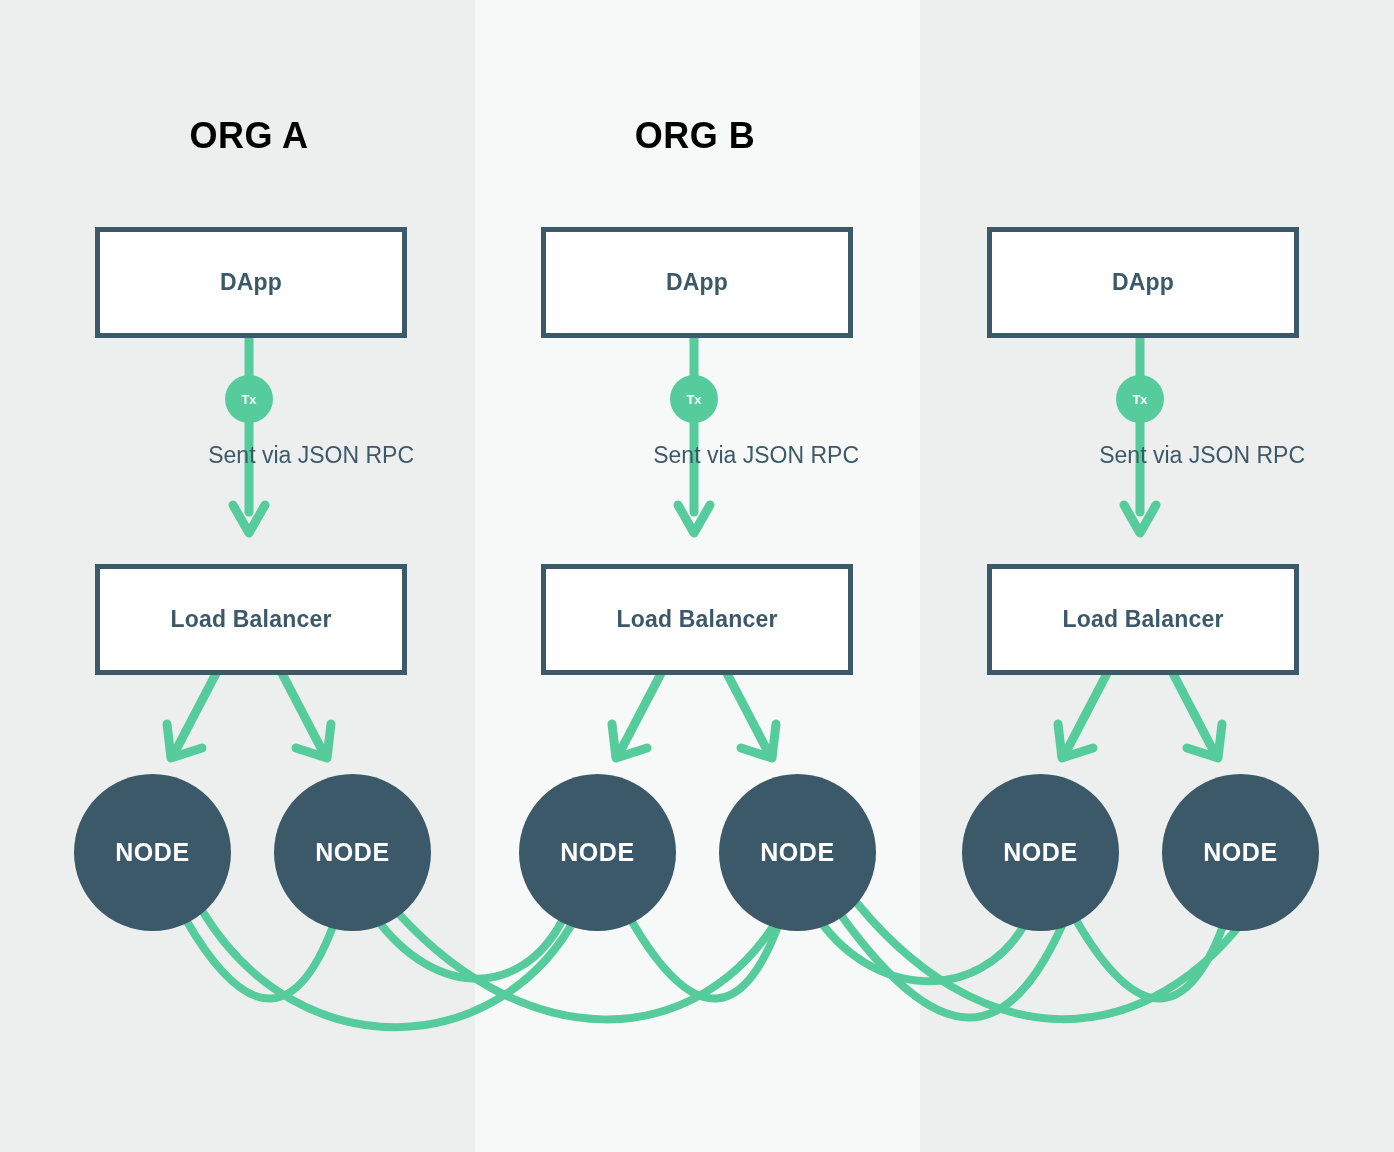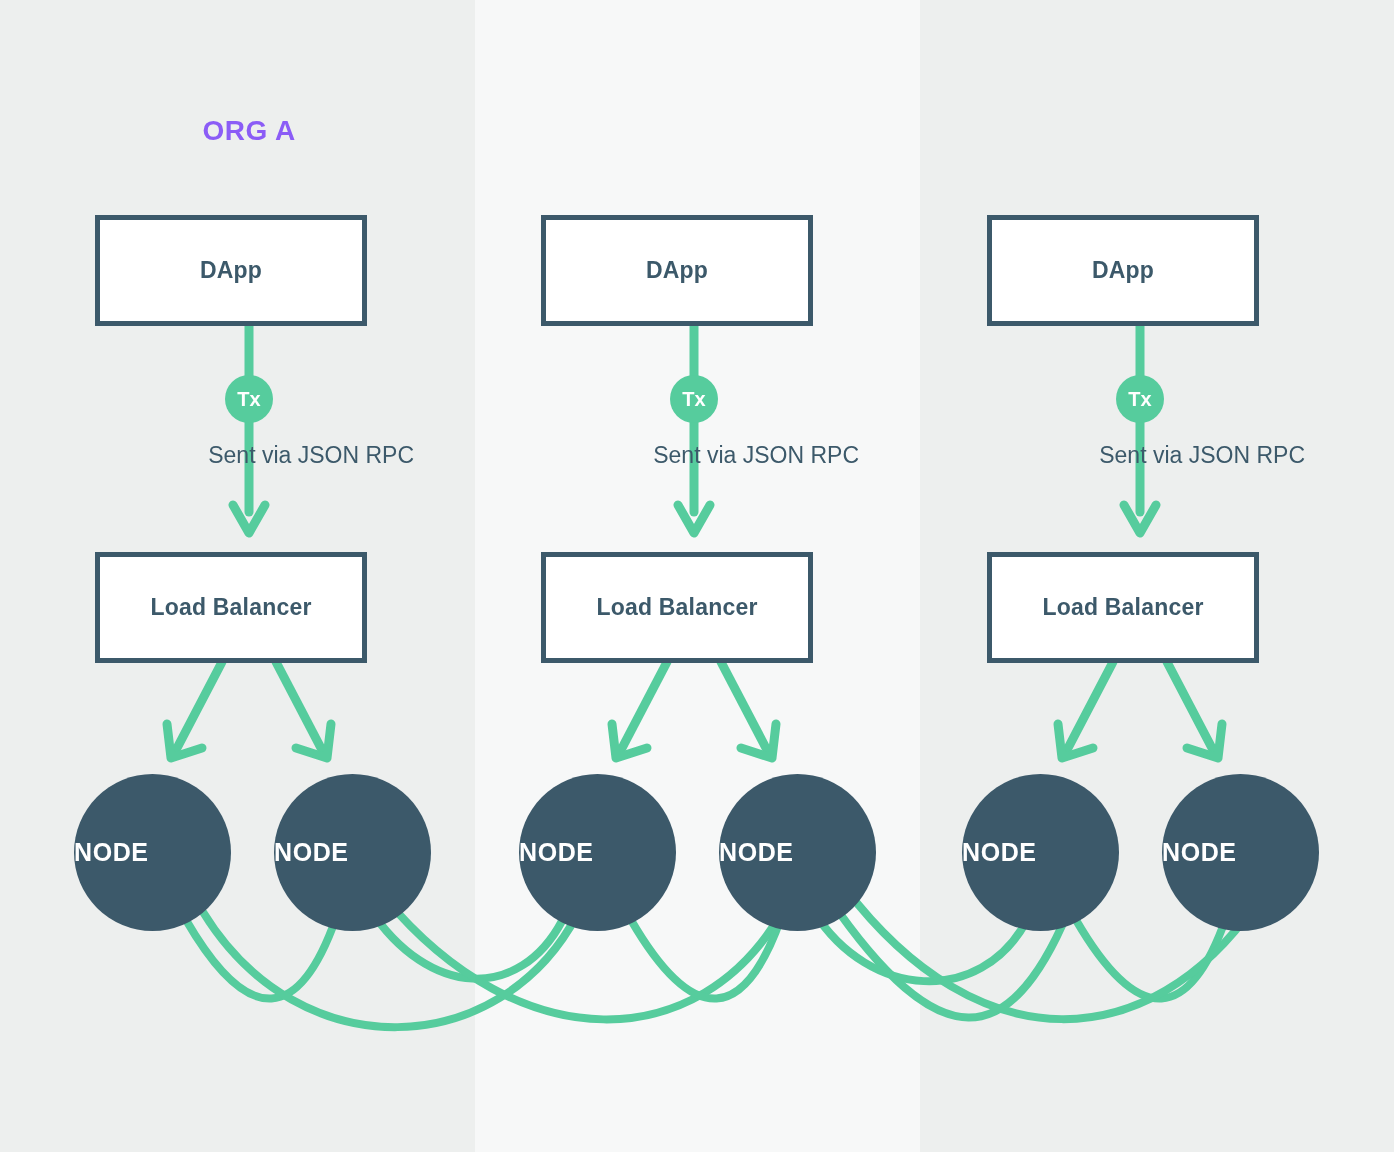--- a/index.html
+++ b/index.html
@@ -31,76 +31,78 @@
     position: absolute;
     left: 0; top: 0;
     width: 1394px;
     height: 1152px;
     pointer-events: none;
   }
 
   .org-title {
     position: absolute;
     text-align: center;
-    font-size: 28px;
+    font-size: 36px;
     font-weight: bold;
     letter-spacing: 0.5px;
-    color: #8b5cf6;
+    color: #000000;
     top: 115px;
     width: 310px;
   }
 
   .node-box {
     position: absolute;
     box-sizing: border-box;
-    width: 272px;
+    width: 312px;
     height: 111px;
     background: #ffffff;
     border: 5px solid #3c596a;
     display: flex;
     align-items: center;
     justify-content: center;
+    margin-top: 12px;
   }
   .node-box span {
     font-size: 23px;
     font-weight: bold;
     color: #3c596a;
     letter-spacing: 0.2px;
   }
 
   .tx-badge {
     position: absolute;
     width: 48px;
     height: 48px;
     border-radius: 50%;
     background: #56cc9d;
     display: flex;
     align-items: center;
     justify-content: center;
     color: #ffffff;
-    font-size: 20px;
+    font-size: 13px;
     font-weight: bold;
   }
 
   .rpc-label {
     position: absolute;
     text-align: right;
     font-size: 23px;
     color: #3c596a;
     width: 330px;
   }
 
   .node-circle {
     position: absolute;
     width: 157px;
     height: 157px;
     border-radius: 50%;
     background: #3c596a;
     display: flex;
     align-items: center;
+    justify-content: center;
   }
   .node-circle span {
     color: #ffffff;
     font-size: 25px;
     font-weight: bold;
     letter-spacing: 0.6px;
   }
 </style>
 </head>
 <body>
@@ -170,20 +172,21 @@
   <div class="node-box" style="left:95px; top:552px;">
     <span>Load Balancer</span>
   </div>
   <div class="node-circle" style="left:74px; top:774px;">
     <span>NODE</span>
   </div>
   <div class="node-circle" style="left:274px; top:774px;">
     <span>NODE</span>
   </div>
 
+  <div class="org-title" style="left:540px;">ORG B</div>
   <div class="node-box" style="left:541px; top:215px;">
     <span>DApp</span>
   </div>
   <div class="tx-badge" style="left:670px; top:375px;">
     <span>Tx</span>
   </div>
   <div class="rpc-label" style="left:529px; top:442px;">Sent via JSON RPC</div>
   <div class="node-box" style="left:541px; top:552px;">
     <span>Load Balancer</span>
   </div>

